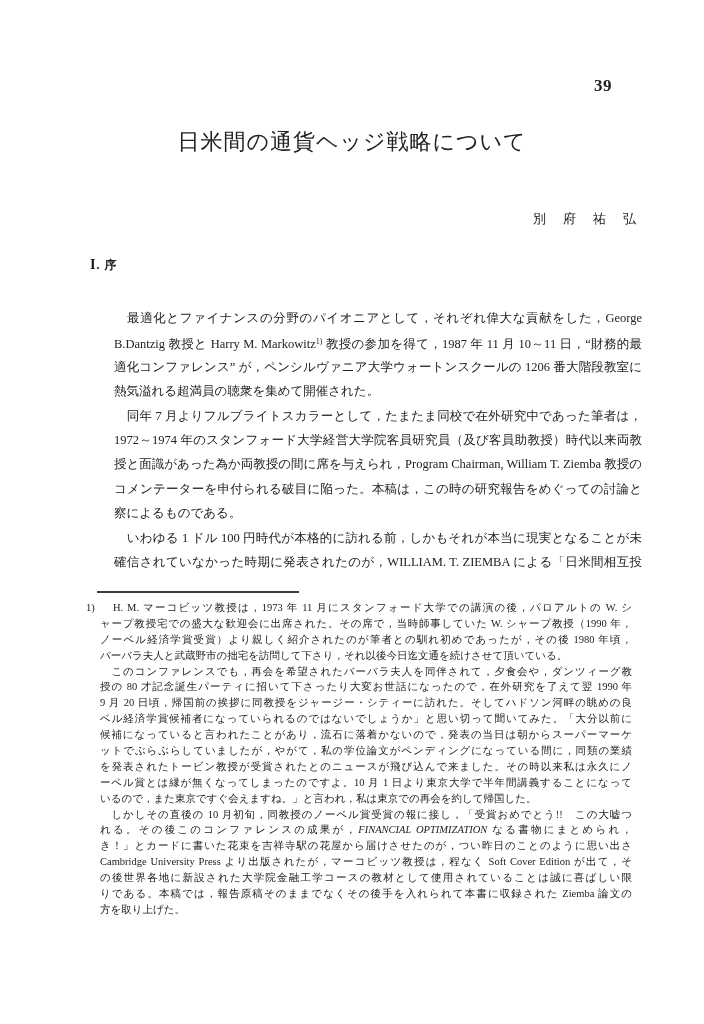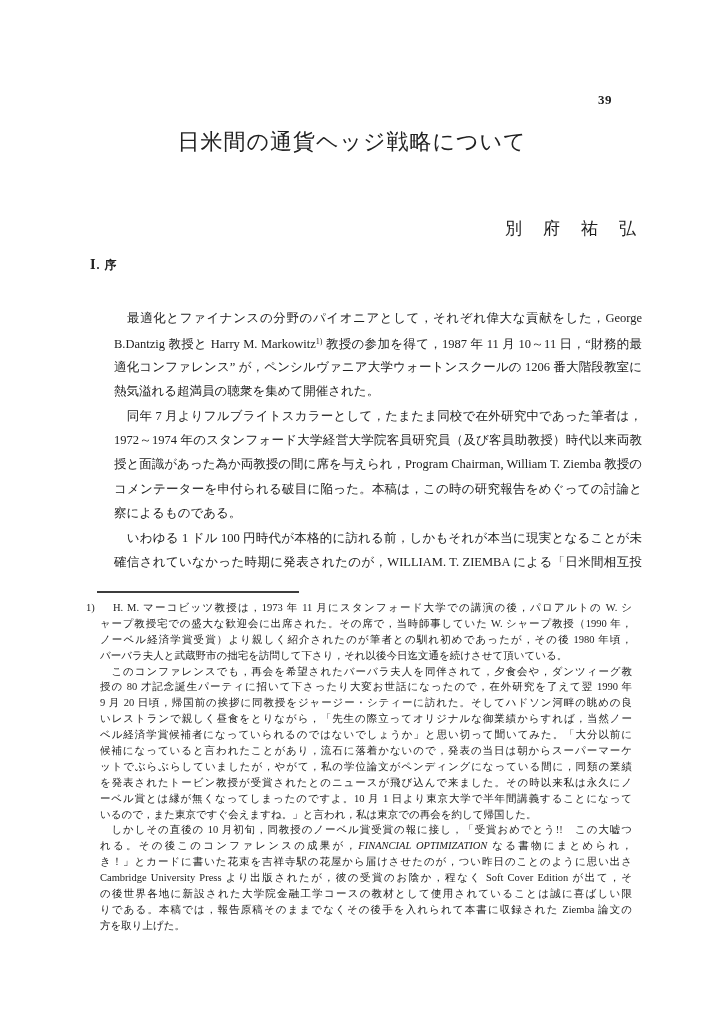--- a/index.html
+++ b/index.html
@@ -6,30 +6,30 @@
   .page {
     position:relative;
     width:704px; height:1024px;
     background:#fff;
     font-family:"Liberation Serif","DejaVu Serif",serif;
     color:#212121;
     overflow:hidden;
   }
   .page-number {
     position:absolute; top:76px; right:92px;
-    font-size:13px; font-weight:700; letter-spacing:.5px;margin-top:16px;
+    font-size:17px; font-weight:700; letter-spacing:.5px;
   }
   .title {
     position:absolute; top:127px; left:0; width:100%;
     margin:0; text-align:center;
     font-size:22px; font-weight:400; letter-spacing:1px;
   }
   .author {
-    position:absolute; top:217px; right:66px;
-    font-size:17px; letter-spacing:2px;
+    position:absolute; top:210px; right:66px;
+    font-size:13px; letter-spacing:2px;
   }
   .section-heading {
     position:absolute; top:257px; left:90px;
     margin:0; font-size:12px; font-weight:600; letter-spacing:1px;
   }
   .body-text {
     position:absolute; top:306px; left:90px; width:528px;
     font-size:12.5px; line-height:24.4px;margin-left:24px;
   }
   .footnote {
@@ -78,29 +78,28 @@
   <div class="fn-rule"></div>
 
   <div class="footnote">
     <div class="line j fn-first"><span class="fn-marker">1)</span><span>H. M. マーコビッツ教授は，1973 年 11 月にスタンフォード大学での講演の後，パロアルトの W. シ</span></div>
     <div class="line j">ャープ教授宅での盛大な歓迎会に出席された。その席で，当時師事していた W. シャープ教授（1990 年，</div>
     <div class="line j">ノーベル経済学賞受賞）より親しく紹介されたのが筆者との馴れ初めであったが，その後 1980 年頃，</div>
     <div class="line">バーバラ夫人と武蔵野市の拙宅を訪問して下さり，それ以後今日迄文通を続けさせて頂いている。</div>
     <div class="line j">　このコンファレンスでも，再会を希望されたバーバラ夫人を同伴されて，夕食会や，ダンツィーグ教</div>
     <div class="line j">授の 80 才記念誕生パーティに招いて下さったり大変お世話になったので，在外研究を了えて翌 1990 年</div>
     <div class="line j">9 月 20 日頃，帰国前の挨拶に同教授をジャージー・シティーに訪れた。そしてハドソン河畔の眺めの良</div>
-    <div class="line j">いレストランで親しく昼食をとりながら，「先生の際立ってオリジナルな御業績からすれば，当然ノー</div>
     <div class="line j">ベル経済学賞候補者になっていられるのではないでしょうか」と思い切って聞いてみた。「大分以前に</div>
     <div class="line j">候補になっていると言われたことがあり，流石に落着かないので，発表の当日は朝からスーパーマーケ</div>
     <div class="line j">ットでぶらぶらしていましたが，やがて，私の学位論文がペンディングになっている間に，同類の業績</div>
     <div class="line j">を発表されたトービン教授が受賞されたとのニュースが飛び込んで来ました。その時以来私は永久にノ</div>
     <div class="line j">ーベル賞とは縁が無くなってしまったのですよ。10 月 1 日より東京大学で半年間講義することになって</div>
     <div class="line">いるので，また東京ですぐ会えますね。」と言われ，私は東京での再会を約して帰国した。</div>
     <div class="line j">　しかしその直後の 10 月初旬，同教授のノーベル賞受賞の報に接し，「受賞おめでとう!!　この大嘘つ</div>
     <div class="line j"><span>れる。その後このコンファレンスの成果が，</span><span class="it">FINANCIAL OPTIMIZATION</span><span> なる書物にまとめられ，</span></div>
     <div class="line j">き！」とカードに書いた花束を吉祥寺駅の花屋から届けさせたのが，つい昨日のことのように思い出さ</div>
-    <div class="line j">Cambridge University Press より出版されたが，彼の受賞のお陰か，程なく Soft Cover Edition が出て，そ</div>
+    <div class="line j">Cambridge University Press より出版されたが，マーコビッツ教授は，程なく Soft Cover Edition が出て，そ</div>
     <div class="line j">の後世界各地に新設された大学院金融工学コースの教材として使用されていることは誠に喜ばしい限</div>
     <div class="line j">りである。本稿では，報告原稿そのままでなくその後手を入れられて本書に収録された Ziemba 論文の</div>
     <div class="line">方を取り上げた。</div>
   </div>
 
 </div>
 
 </body></html>

